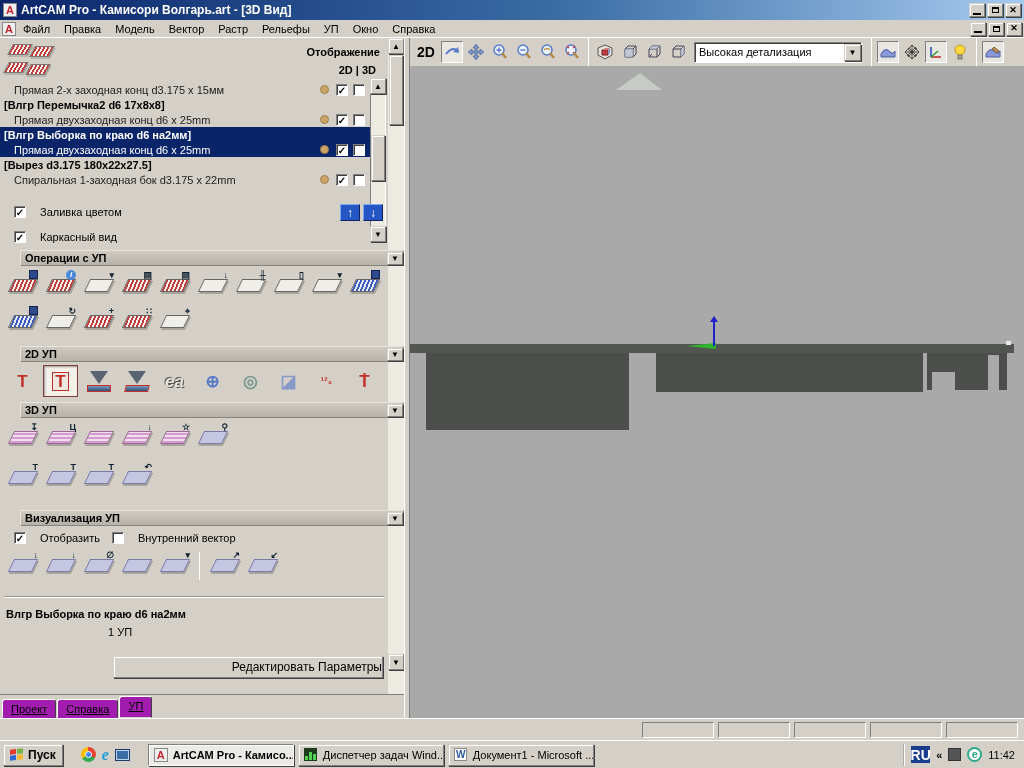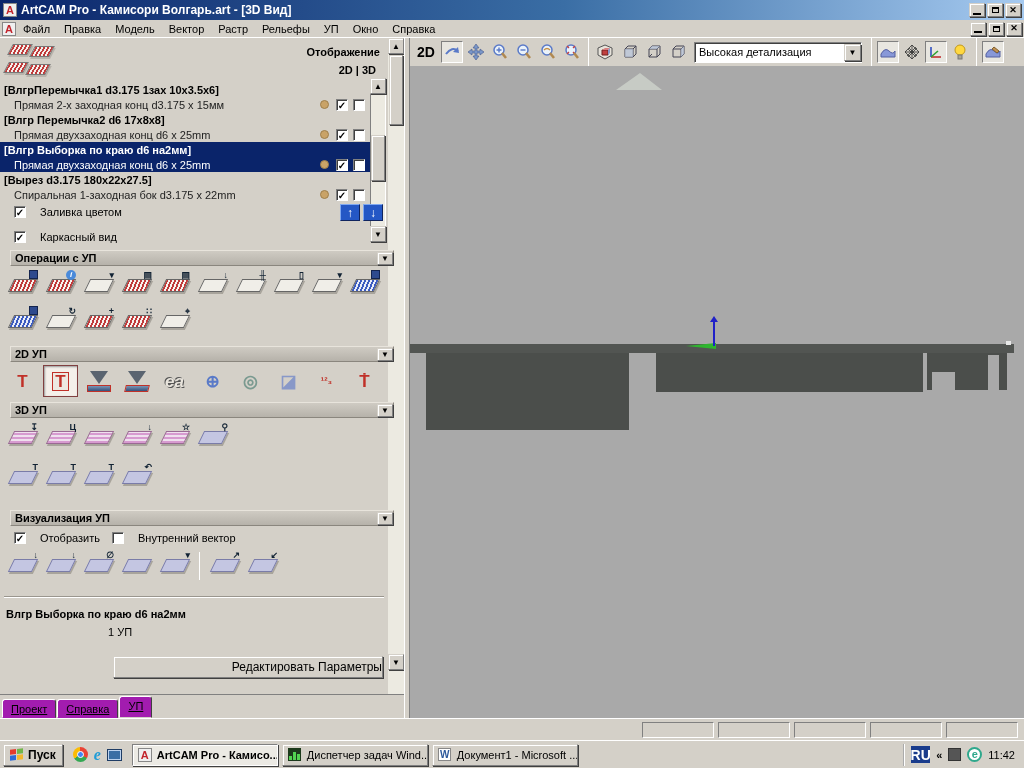--- a/index.html
+++ b/index.html
@@ -57,21 +57,21 @@
   .sb-thumb { position:absolute; left:0; width:14px; }
   #list-sb { left:370px; top:40px; width:16px; height:164px; }
   #panel-sb { left:388px; top:0px; width:16px; height:656px; }
 
   .updown { width:20px; height:17px; background:#2457C5; color:#fff; font-weight:bold;
     display:flex; align-items:center; justify-content:center; font-size:12px;
     border:1px solid; border-color:#7FA8F0 #10245E #10245E #7FA8F0; }
 
   .cb-row { display:flex; align-items:center; gap:8px; }
 
-  .sec-hdr { left:10px; width:384px; height:16px;
+  .sec-hdr { left:20px; width:384px; height:16px;
     background:linear-gradient(#CFCBC3,#B6B2AA); border:1px solid;
     border-color:#E8E4DC #8A867E #8A867E #E8E4DC;
     font-weight:bold; display:flex; align-items:center; padding-left:4px; }
   .sec-hdr .col-btn { margin-left:auto; width:16px; height:13px; font-size:8px;
     display:flex; align-items:center; justify-content:center; }
 
   .icon-row { display:flex; align-items:flex-end; gap:5px; padding-left:6px; }
   .tile { width:33px; height:30px; position:relative; display:flex; align-items:center; justify-content:center; }
   .slab { width:24px; height:13px; transform:skewX(-26deg); border:1px solid #666;
     box-shadow:2px 2px 0 #A8A49C; }
@@ -136,21 +136,21 @@
   #tick { left:596px; top:275px; width:5px; height:4px; background:#E8E8E8; }
 
   
   #statusbar { left:0; top:718px; width:1024px; height:22px; background:#D4D0C8;
     border-top:1px solid #fff; display:flex; align-items:center; justify-content:flex-end;
     gap:4px; padding:0 6px; }
   .st-cell { width:72px; height:16px; }
 
   
   #taskbar { left:0; top:740px; width:1024px; height:28px; background:#D4D0C8;
-    border-top:1px solid #fff; display:flex; align-items:center; padding:0 3px; gap:4px; }
+    border-top:1px solid #fff; display:flex; align-items:center; padding:0 3px; gap:12px; }
   #startbtn { height:22px; display:flex; align-items:center; gap:4px; padding:0 6px; font-weight:bold; font-size:12px; }
   .flag { width:14px; height:12px; position:relative; transform:skewY(-6deg); }
   .flag i { position:absolute; width:6px; height:5px; }
   .ql { display:flex; gap:6px; align-items:center; padding:0 6px; }
   .tk { height:22px; display:flex; align-items:center; gap:5px; padding:0 5px; width:146px; font-size:11px;
     white-space:nowrap; overflow:hidden; }
   .tk.active { border-color:#808080 #fff #fff #808080; background:#ECEAE4; font-weight:bold; }
   .tk-ico { width:14px; height:14px; flex:none; display:flex; align-items:center; justify-content:center; }
   #tray { margin-left:auto; display:flex; align-items:center; gap:6px; padding:2px 6px; height:22px;
     border-left:2px groove #fff; }
@@ -216,24 +216,20 @@
   <div id="tp-cluster" class="abs">
     <span class="mini-slab" style="left:4px;top:0;"></span>
     <span class="mini-slab" style="left:26px;top:2px;"></span>
     <span class="mini-slab" style="left:0px;top:18px;"></span>
     <span class="mini-slab" style="left:22px;top:20px;"></span>
   </div>
   <div id="disp-hdr" class="abs">Отображение</div>
   <div id="disp-sub" class="abs">2D | 3D</div>
 
   <div id="tp-list" class="abs">
-      <div class="tp-row group">
-        <span>[ВлгрПеремычка1 d3.175 1зах 10x3.5x6]</span>
-        <span class="flex"></span>
-      </div>
       <div class="tp-row tool">
         <span>Прямая 2-х заходная конц d3.175 x 15мм</span>
         <span class="flex"></span>
         <span class="dot"></span>
         <span class="cb">✓</span>
         <span class="cb"></span>
       </div>
       <div class="tp-row group">
         <span>[Влгр Перемычка2 d6 17x8x8]</span>
         <span class="flex"></span>

